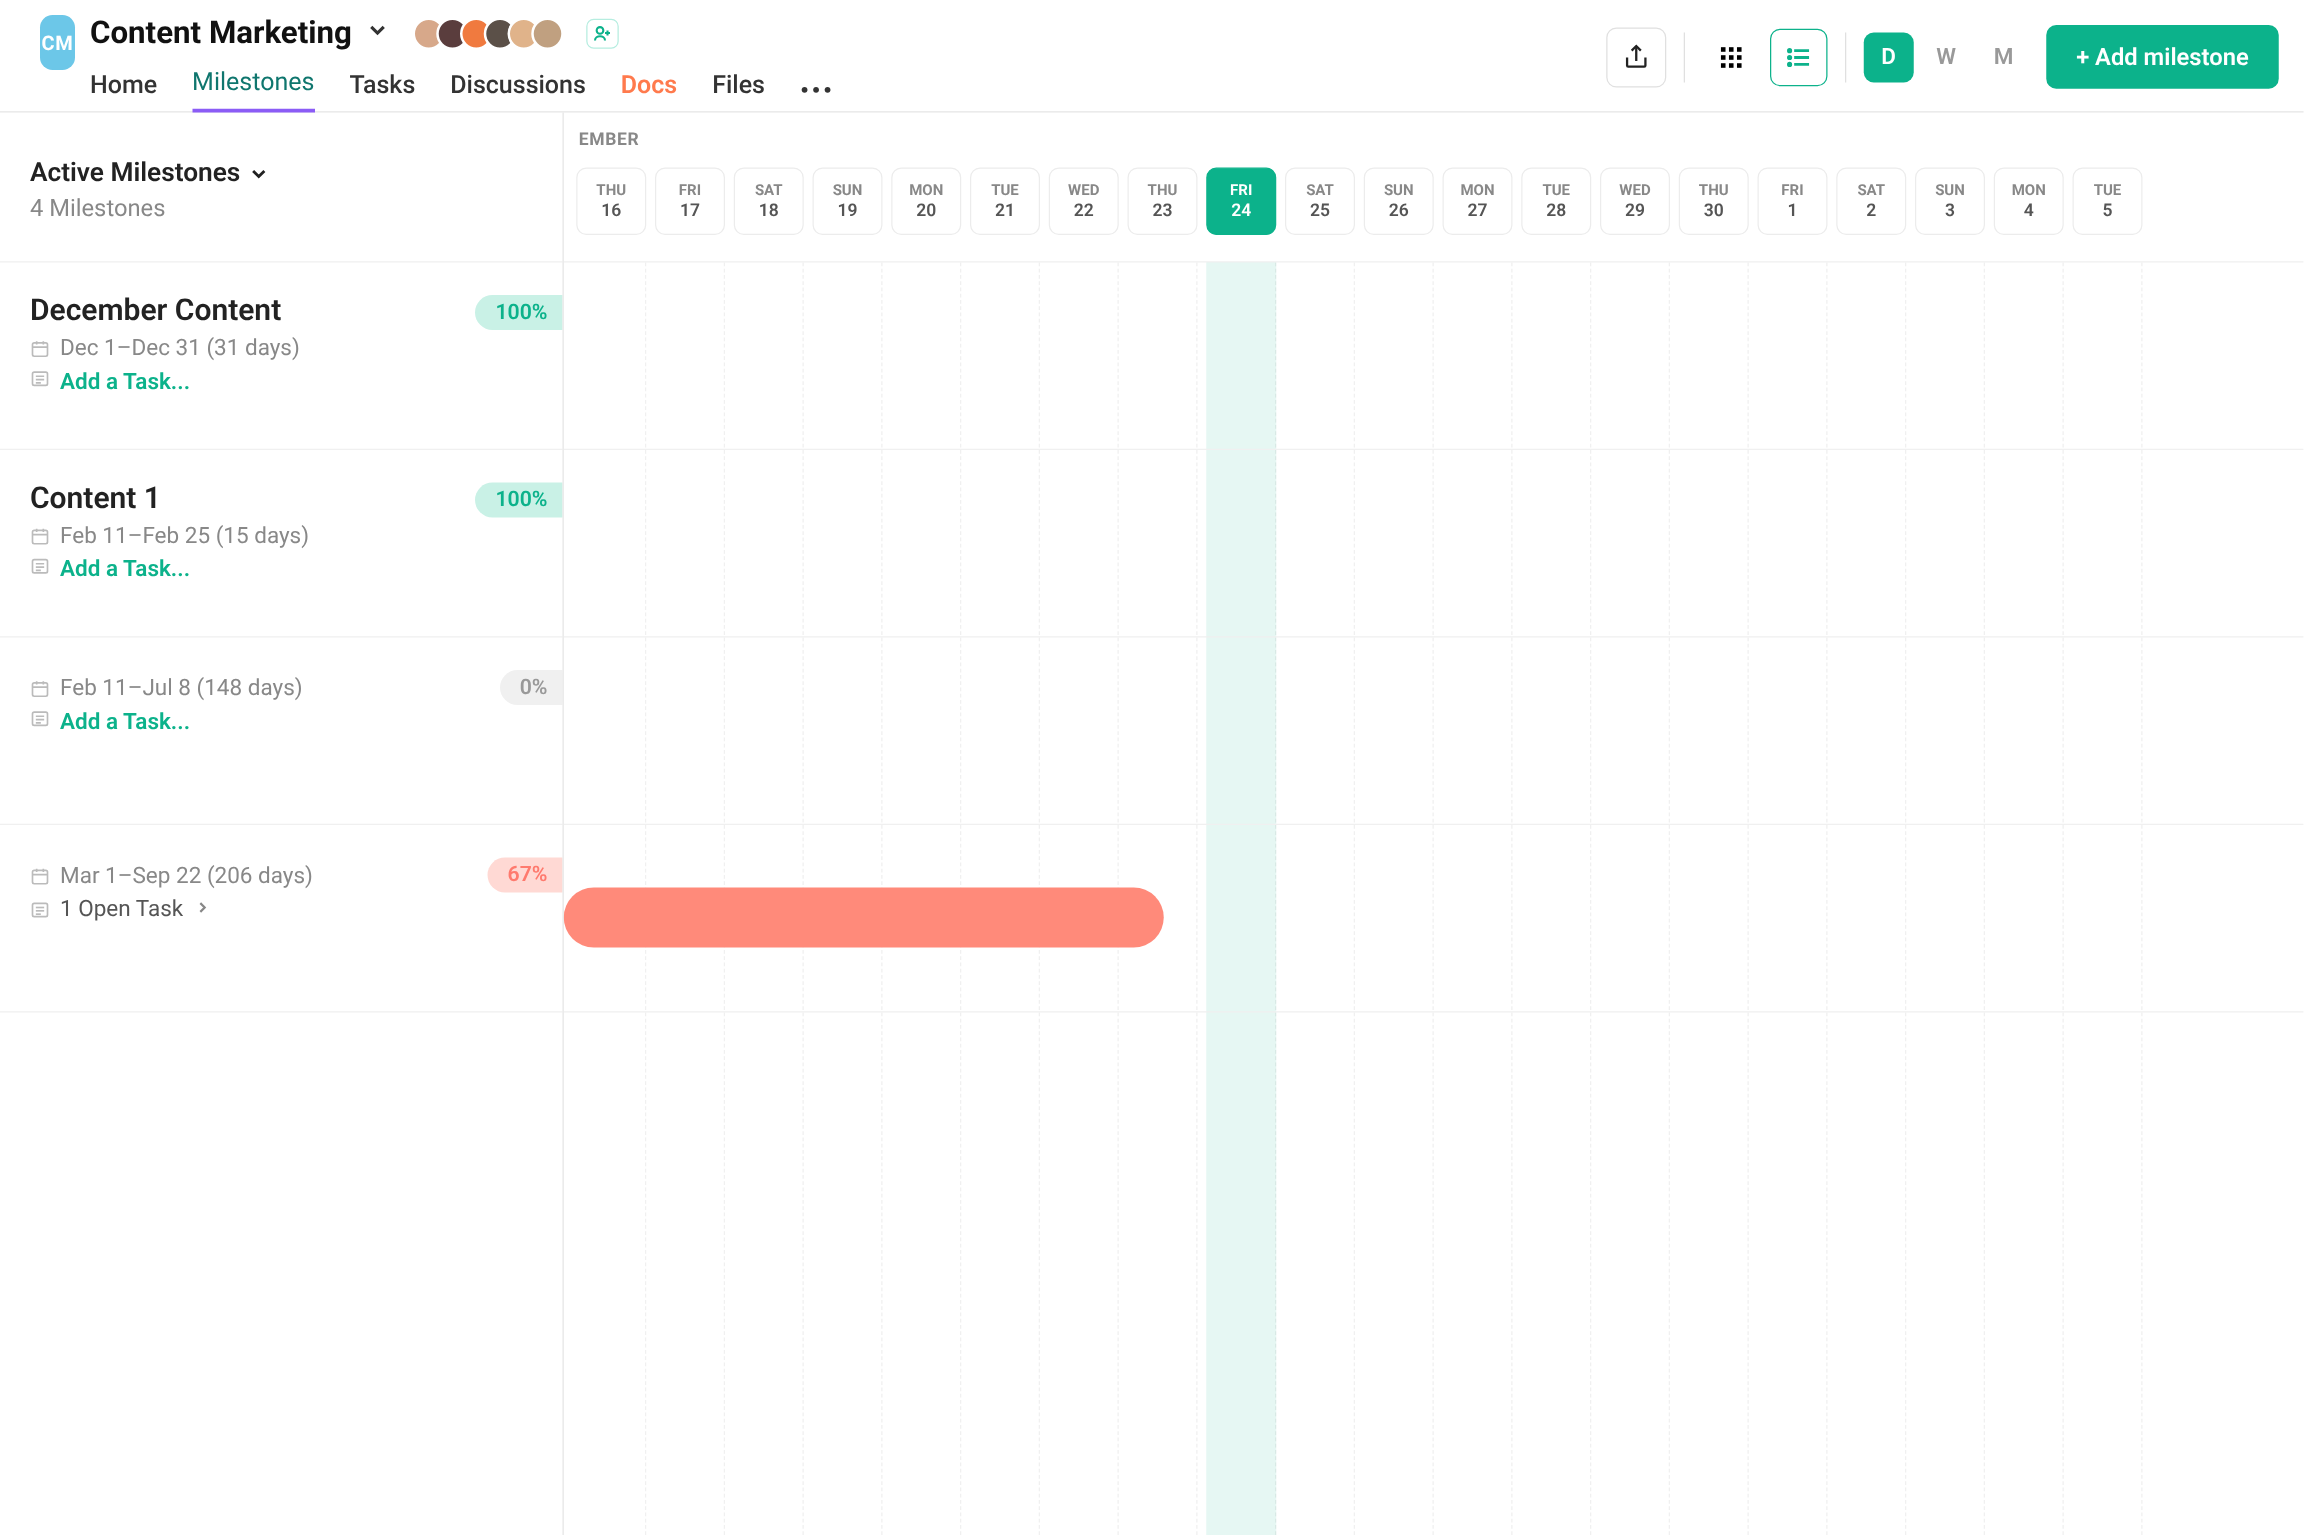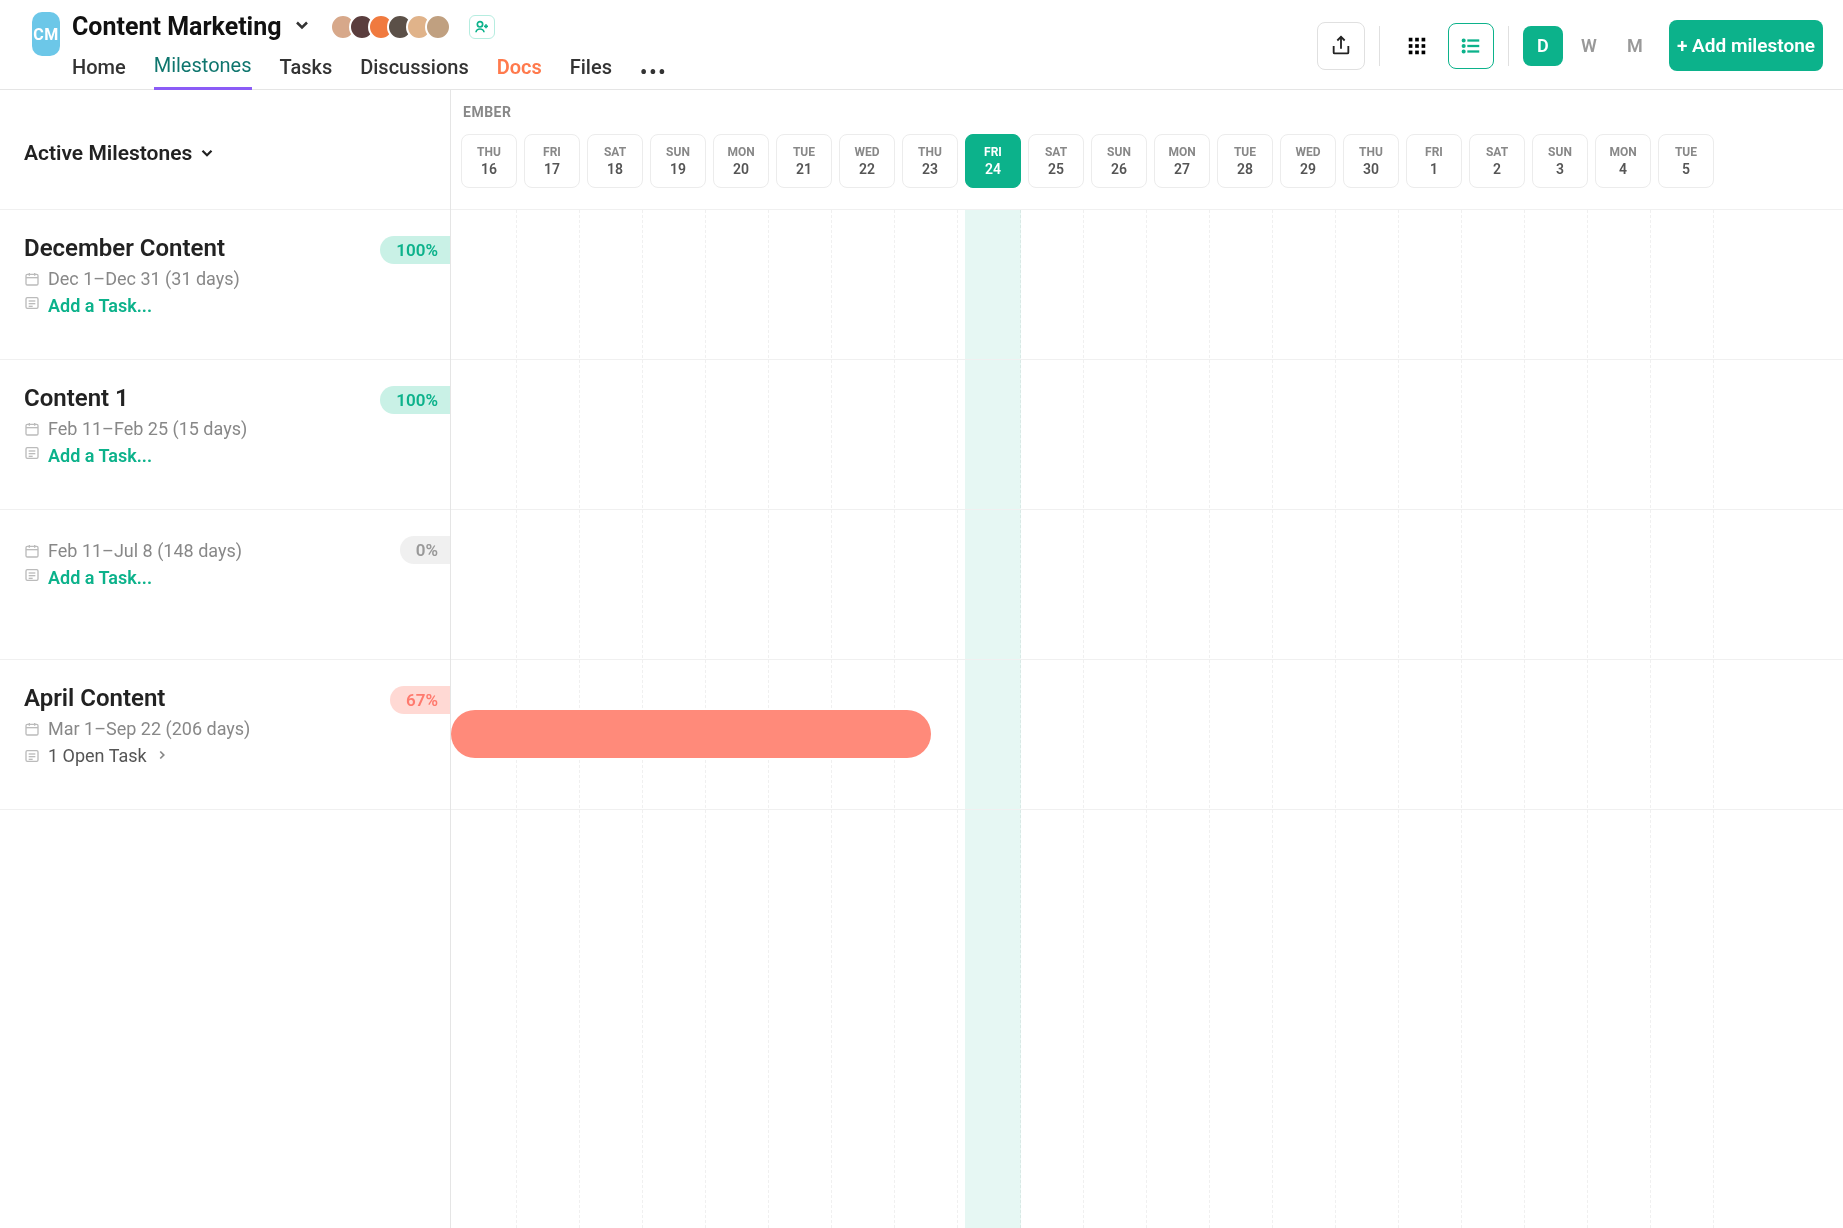--- a/index.html
+++ b/index.html
@@ -182,21 +182,21 @@
     }
     .zoom-btn.active {
       background: #0cb28b;
       color: #fff;
     }
     .add-btn {
       background: #0cb28b;
       color: #fff;
       border: none;
       border-radius: 8px;
-      padding: 14px 8px;
+      padding: 14px 24px;
       font-size: 19px;
       font-weight: 600;
       cursor: pointer;
     }
     
     .content {
       display: flex;
       height: calc(100% - 90px);
     }
     .sidebar {
@@ -465,20 +465,21 @@
 <div class="content">
 
   <div class="sidebar">
     <div class="sidebar-head">
       <div class="sidebar-head-title">
         <span>Active Milestones</span>
         <svg width="18" height="18" viewBox="0 0 24 24" fill="none" stroke="currentColor" stroke-width="3">
             <polyline points="6 9 12 15 18 9"></polyline>
           </svg>
       </div>
+      <div class="sidebar-head-sub">4 Milestones</div>
     </div>
     <div id="milestone-list">
         <div class="milestone">
     <div class="milestone-name">December Content</div>
     <div class="milestone-date">
             <span class="ico-small">
               <svg width="16" height="16" viewBox="0 0 24 24" fill="none" stroke="currentColor" stroke-width="2">
                 <rect x="3" y="5" width="18" height="16" rx="2"></rect>
                 <line x1="3" y1="10" x2="21" y2="10"></line>
                 <line x1="8" y1="3" x2="8" y2="7"></line>
@@ -545,21 +546,20 @@
                 <line x1="7" y1="9" x2="17" y2="9"></line>
                 <line x1="7" y1="13" x2="17" y2="13"></line>
                 <line x1="7" y1="17" x2="13" y2="17"></line>
               </svg>
             </span>
             <span>Add a Task...</span>
           </div>
     <div class="pct-badge pct-grey">0%</div>
   </div>
         <div class="milestone">
-    <div class="milestone-name">April Content</div>
     <div class="milestone-date">
             <span class="ico-small">
               <svg width="16" height="16" viewBox="0 0 24 24" fill="none" stroke="currentColor" stroke-width="2">
                 <rect x="3" y="5" width="18" height="16" rx="2"></rect>
                 <line x1="3" y1="10" x2="21" y2="10"></line>
                 <line x1="8" y1="3" x2="8" y2="7"></line>
                 <line x1="16" y1="3" x2="16" y2="7"></line>
               </svg>
             </span>
             <span>Mar 1–Sep 22 (206 days)</span>

